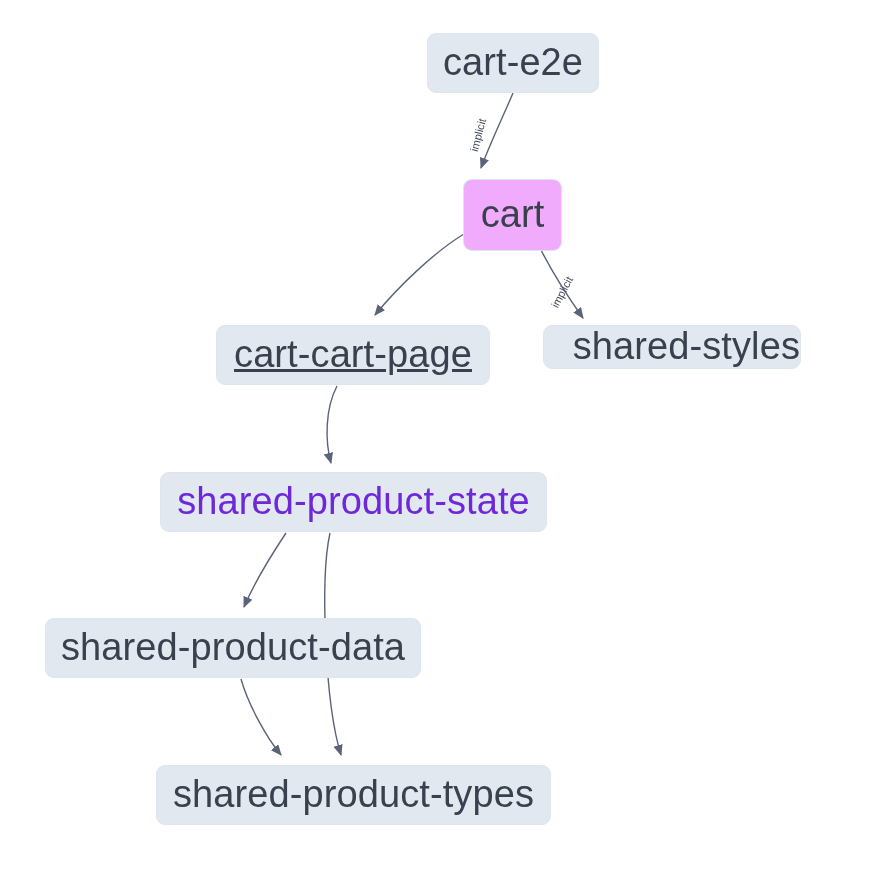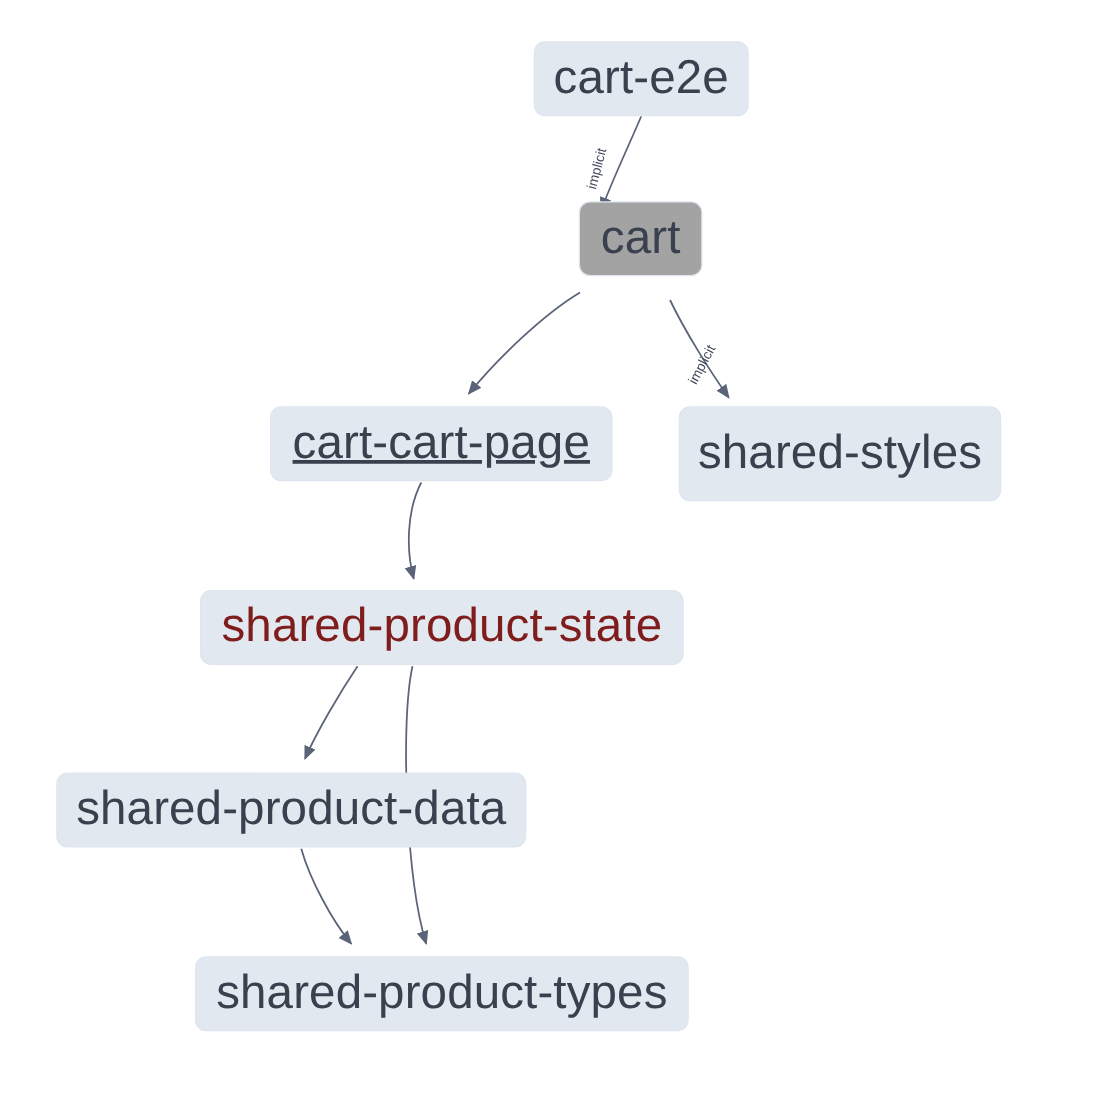--- a/index.html
+++ b/index.html
@@ -77,30 +77,30 @@
         <path d="M 286 533 C 272 554, 253 586, 244 607" fill="none" stroke="#5a6378" stroke-width="1.4" marker-end="url(#arrowhead)"></path>
         <path d="M 330 533 C 320 578, 325 704, 341 755" fill="none" stroke="#5a6378" stroke-width="1.4" marker-end="url(#arrowhead)"></path>
         <path d="M 241 679 C 248 704, 266 737, 281 755" fill="none" stroke="#5a6378" stroke-width="1.4" marker-end="url(#arrowhead)"></path>
       </g>
   </svg>
 
   <div id="node-layer">
       <div class="node" style="left: 427px; top: 33px; width: 172px; height: 60px; background: rgb(226, 232, 240); color: rgb(57, 64, 78);">
         <span class="node-label">cart-e2e</span>
       </div>
-      <div class="node" style="left: 463px; top: 161px; width: 99px; height: 60px; background: #a3a3a3; color: rgb(57, 64, 78);">
+      <div class="node" style="left: 463px; top: 179px; width: 99px; height: 72px; background: #f0abfc; color: rgb(57, 64, 78);">
         <span class="node-label">cart</span>
       </div>
       <div class="node" style="left: 216px; top: 325px; width: 274px; height: 60px; background: rgb(226, 232, 240); color: rgb(57, 64, 78); text-decoration: underline;">
         <span class="node-label">cart-cart-page</span>
       </div>
-      <div class="node" style="left: 543px; top: 325px; width: 258px; height: 76px; background: rgb(226, 232, 240); color: rgb(57, 64, 78);">
+      <div class="node" style="left: 543px; top: 325px; width: 258px; height: 44px; background: rgb(226, 232, 240); color: rgb(57, 64, 78); justify-content: flex-end;">
         <span class="node-label">shared-styles</span>
       </div>
-      <div class="node" style="left: 160px; top: 472px; width: 387px; height: 60px; background: rgb(226, 232, 240); color: #7f1d1d;">
+      <div class="node" style="left: 160px; top: 472px; width: 387px; height: 60px; background: rgb(226, 232, 240); color: #6d28d9;">
         <span class="node-label">shared-product-state</span>
       </div>
       <div class="node" style="left: 45px; top: 618px; width: 376px; height: 60px; background: rgb(226, 232, 240); color: rgb(57, 64, 78); align-items: center;">
         <span class="node-label">shared-product-data</span>
       </div>
       <div class="node" style="left: 156px; top: 765px; width: 395px; height: 60px; background: rgb(226, 232, 240); color: rgb(57, 64, 78);">
         <span class="node-label">shared-product-types</span>
       </div>
     </div>
   <div id="label-layer">

